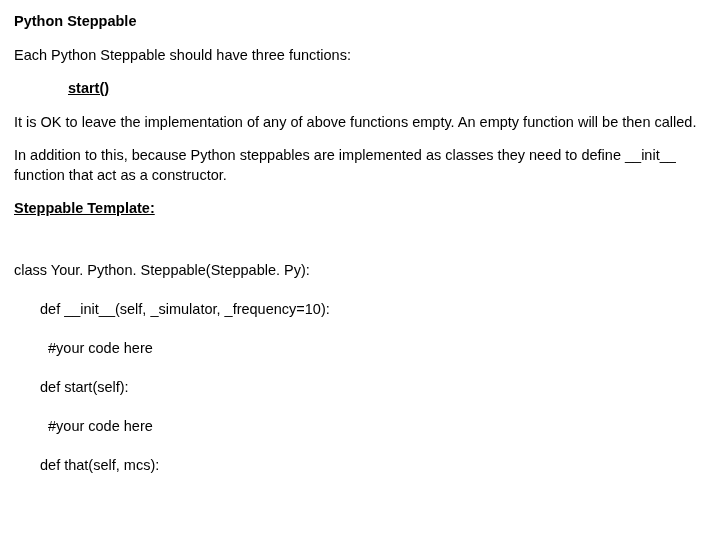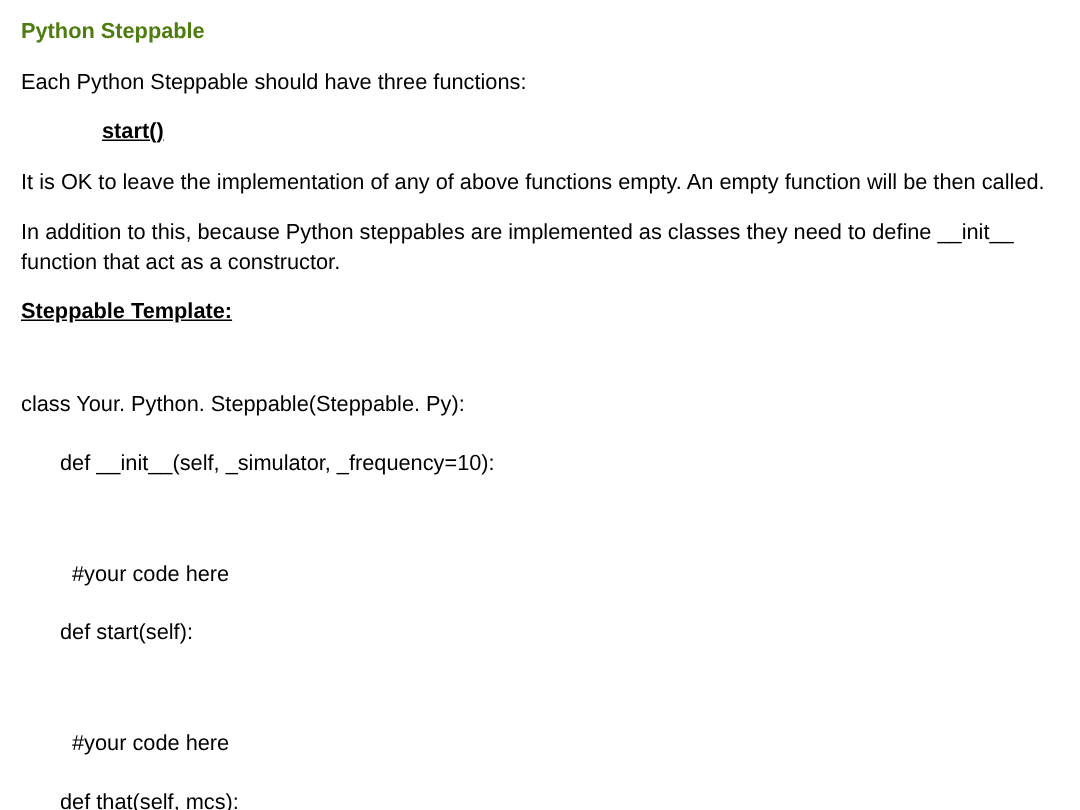--- a/index.html
+++ b/index.html
@@ -7,21 +7,21 @@
       width: 720px;
       height: 540px;
       background: #ffffff;
       font-family: Arial, Helvetica, sans-serif;
       padding: 12px 14px;
       font-size: 14.5px;
       line-height: 1.35;
       color: #000;
     }
     .title {
-      color: #4d7c0f;
+      color: #000000;
       font-weight: bold;
       margin-bottom: 14px;
     }
     .para {
       margin-bottom: 14px;
     }
     .fn-list {
       margin-bottom: 14px;
     }
     .fn {
@@ -34,21 +34,21 @@
       font-weight: bold;
       text-decoration: underline;
       margin-bottom: 22px;
     }
     .code {
       font-family: Arial, Helvetica, sans-serif;
       white-space: pre;
       line-height: 1.35;
     }
     .indent1 { margin-left: 26px; }
-    .indent2 { margin-left: 34px; margin-top: 35px; }
+    .indent2 { margin-left: 34px; }
   </style>
 </head>
 <body>
 
 <div class="title">Python Steppable</div>
 
 <div class="para">Each Python Steppable should have three functions:</div>
 
 <div class="fn-list">
   <div class="fn">start()</div>

